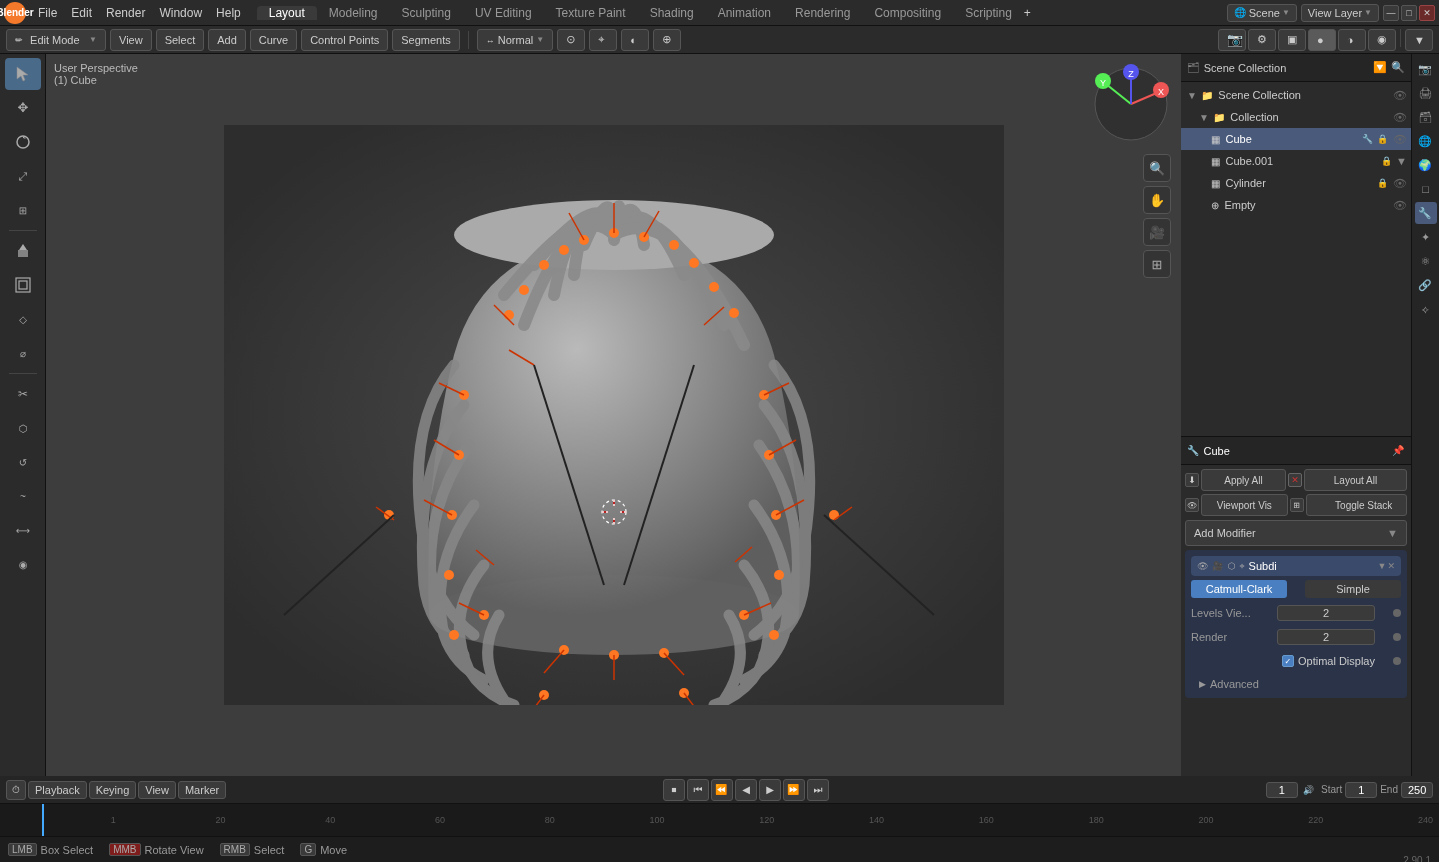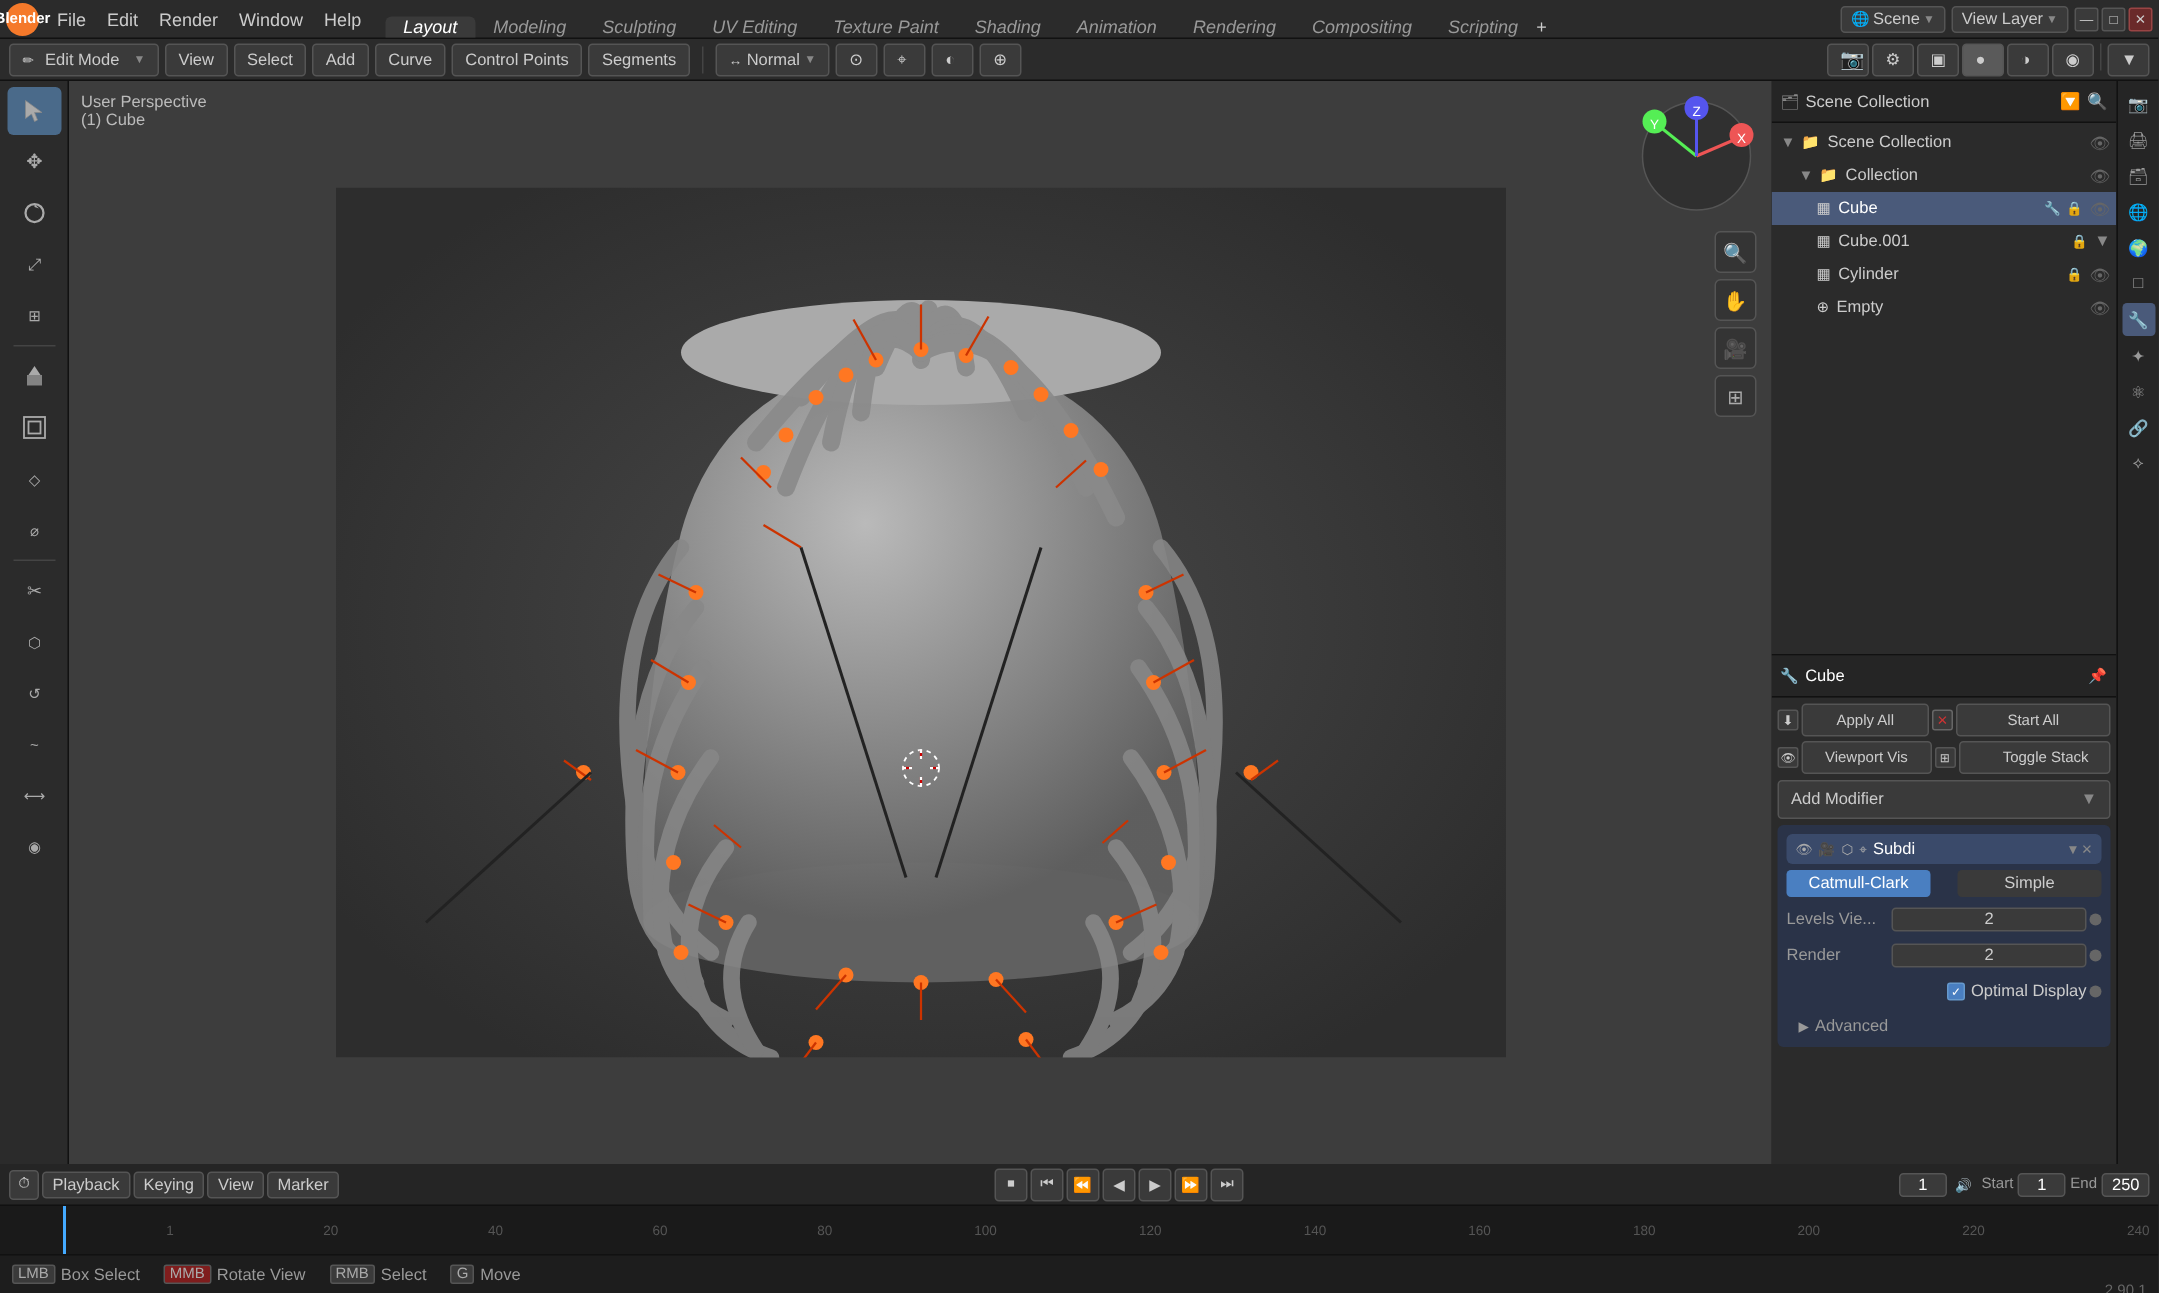--- a/index.html
+++ b/index.html
@@ -146,21 +146,21 @@
       cursor: pointer;
       font-size: 11px;
       gap: 2px;
     }
     .outliner-item.selected { background: #4a5a7a; }
     .outliner-eye { margin-left: auto; color: #666; font-size: 11px; cursor: pointer; }
     .modifier-row {
       display: flex;
       align-items: center;
       height: 22px;
-      gap: 0;
+      gap: 16px;
       margin: 2px 0;
     }
     .modifier-label {
       font-size: 11px;
       color: #999;
       width: 70px;
     }
     .modifier-value {
       font-size: 11px;
       color: #ccc;
@@ -383,21 +383,21 @@
 <div id="app">
 
   <div id="top-menu-bar">
     <div class="logo">Blender</div>
     <div class="menu-item">File</div>
     <div class="menu-item">Edit</div>
     <div class="menu-item">Render</div>
     <div class="menu-item">Window</div>
     <div class="menu-item">Help</div>
 
-    <div style="flex:1; display:flex; align-items:flex-end; margin-left: 8px; height: 100%; font-style: italic;">
+    <div style="flex:1; display:flex; align-items:center; margin-left: 8px; height: 100%;">
       <div class="workspace-tab active">Layout</div>
       <div class="workspace-tab">Modeling</div>
       <div class="workspace-tab">Sculpting</div>
       <div class="workspace-tab">UV Editing</div>
       <div class="workspace-tab">Texture Paint</div>
       <div class="workspace-tab">Shading</div>
       <div class="workspace-tab">Animation</div>
       <div class="workspace-tab">Rendering</div>
       <div class="workspace-tab">Compositing</div>
       <div class="workspace-tab">Scripting</div>
@@ -792,21 +792,21 @@
           </div>
 
           <div style="padding:4px;">
 
             <div style="display:flex;align-items:center;gap:2px;margin-bottom:3px;">
               <div style="display:flex;align-items:center;gap:2px;flex:1;">
                 <div style="width:14px;height:14px;background:#3a3a3a;border:1px solid #555;border-radius:2px;display:flex;align-items:center;justify-content:center;cursor:pointer;font-size:9px;">⬇</div>
                 <button style="flex:1;height:22px;background:#3a3a3a;border:1px solid #555;border-radius:3px;color:#ccc;font-size:10px;cursor:pointer;">Apply All</button>
               </div>
               <div style="width:14px;height:14px;background:#3a3a3a;border:1px solid #666;border-radius:2px;display:flex;align-items:center;justify-content:center;cursor:pointer;font-size:9px;color:#cc3333;">✕</div>
-              <button style="flex:1;height:22px;background:#3a3a3a;border:1px solid #555;border-radius:3px;color:#ccc;font-size:10px;cursor:pointer;">Start All</button>
+              <button style="flex:1;height:22px;background:#3a3a3a;border:1px solid #555;border-radius:3px;color:#ccc;font-size:10px;cursor:pointer;">Layout All</button>
             </div>
             <div style="display:flex;align-items:center;gap:2px;margin-bottom:4px;">
               <div style="width:14px;height:14px;background:#3a3a3a;border:1px solid #555;border-radius:2px;display:flex;align-items:center;justify-content:center;cursor:pointer;font-size:8px;">👁</div>
               <button style="flex:1;height:22px;background:#3a3a3a;border:1px solid #555;border-radius:3px;color:#ccc;font-size:10px;cursor:pointer;">Viewport Vis</button>
               <div style="width:14px;height:14px;background:#3a3a3a;border:1px solid #555;border-radius:2px;display:flex;align-items:center;justify-content:center;cursor:pointer;font-size:8px;">⊞</div>
               <button style="flex:1;height:22px;background:#3a3a3a;border:1px solid #555;border-radius:3px;color:#ccc;font-size:10px;cursor:pointer;padding-left:15px;">Toggle Stack</button>
             </div>
 
             <div class="add-modifier-btn">
               <span>Add Modifier</span>

